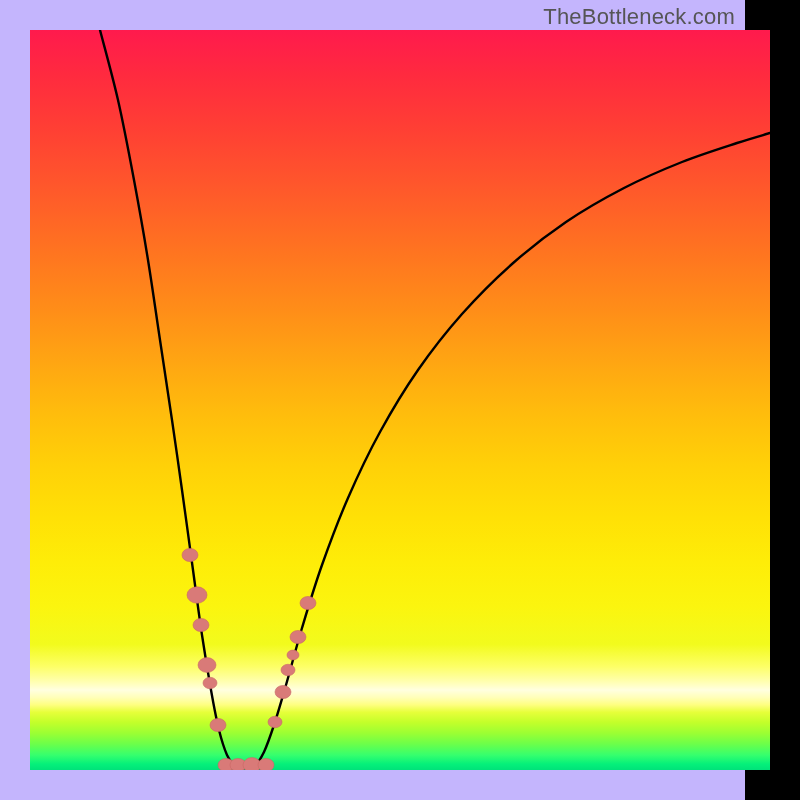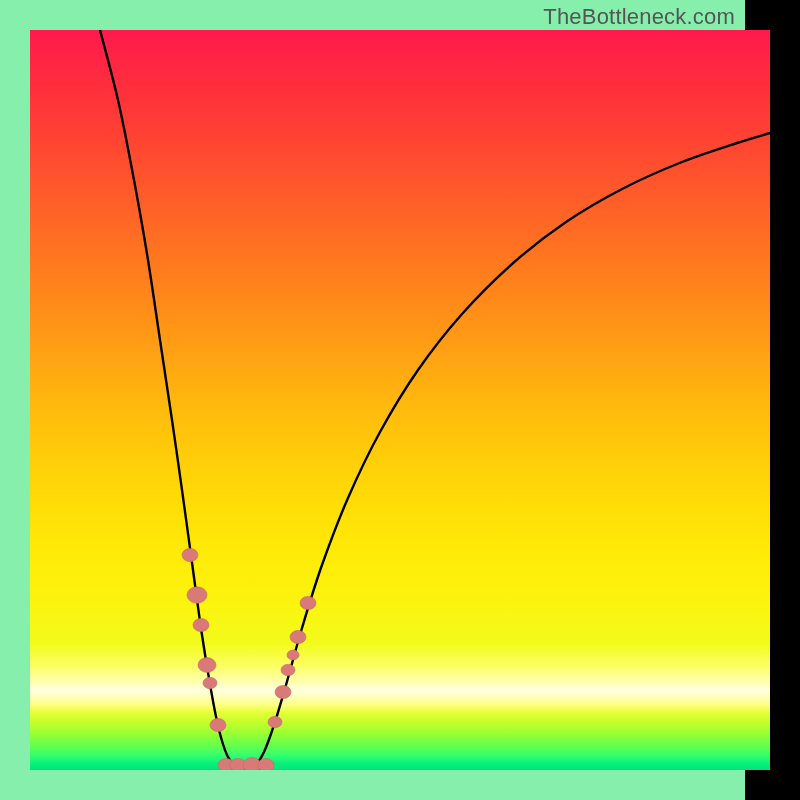--- a/index.html
+++ b/index.html
@@ -8,21 +8,21 @@
     width: 800px;
     height: 800px;
     overflow: hidden;
     background: #000;
     font-family: Arial, Helvetica, sans-serif;
   }
   .frame {
     position: relative;
     width: 745px;
     height: 800px;
-    background: #86efac;
+    background: #c4b5fd;
     text-align: right;
   }
   .plot-area {
     position: absolute;
     left: 30px;
     top: 30px;
     width: 740px;
     height: 740px;
     overflow: hidden;
   }

